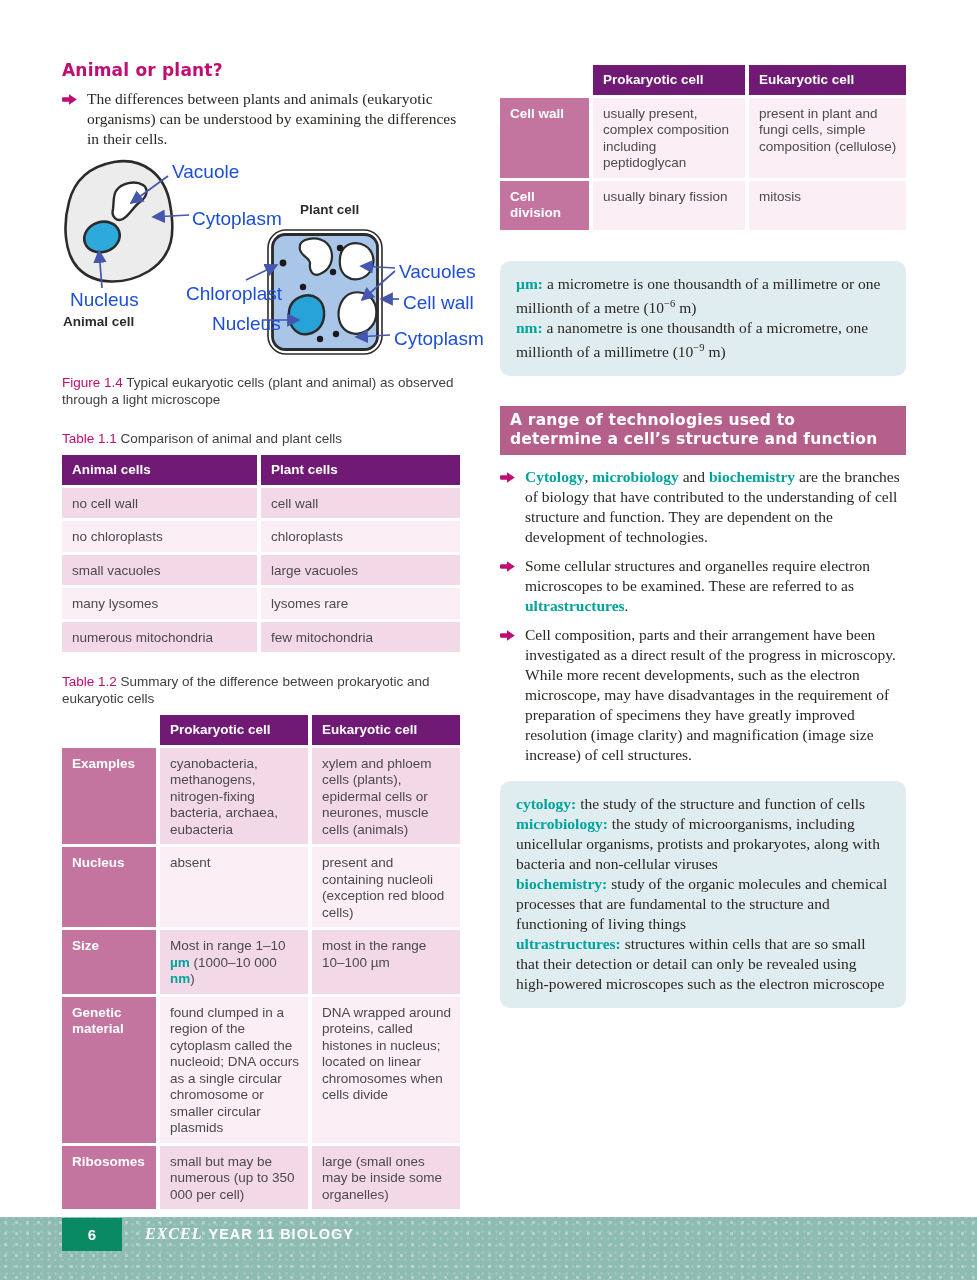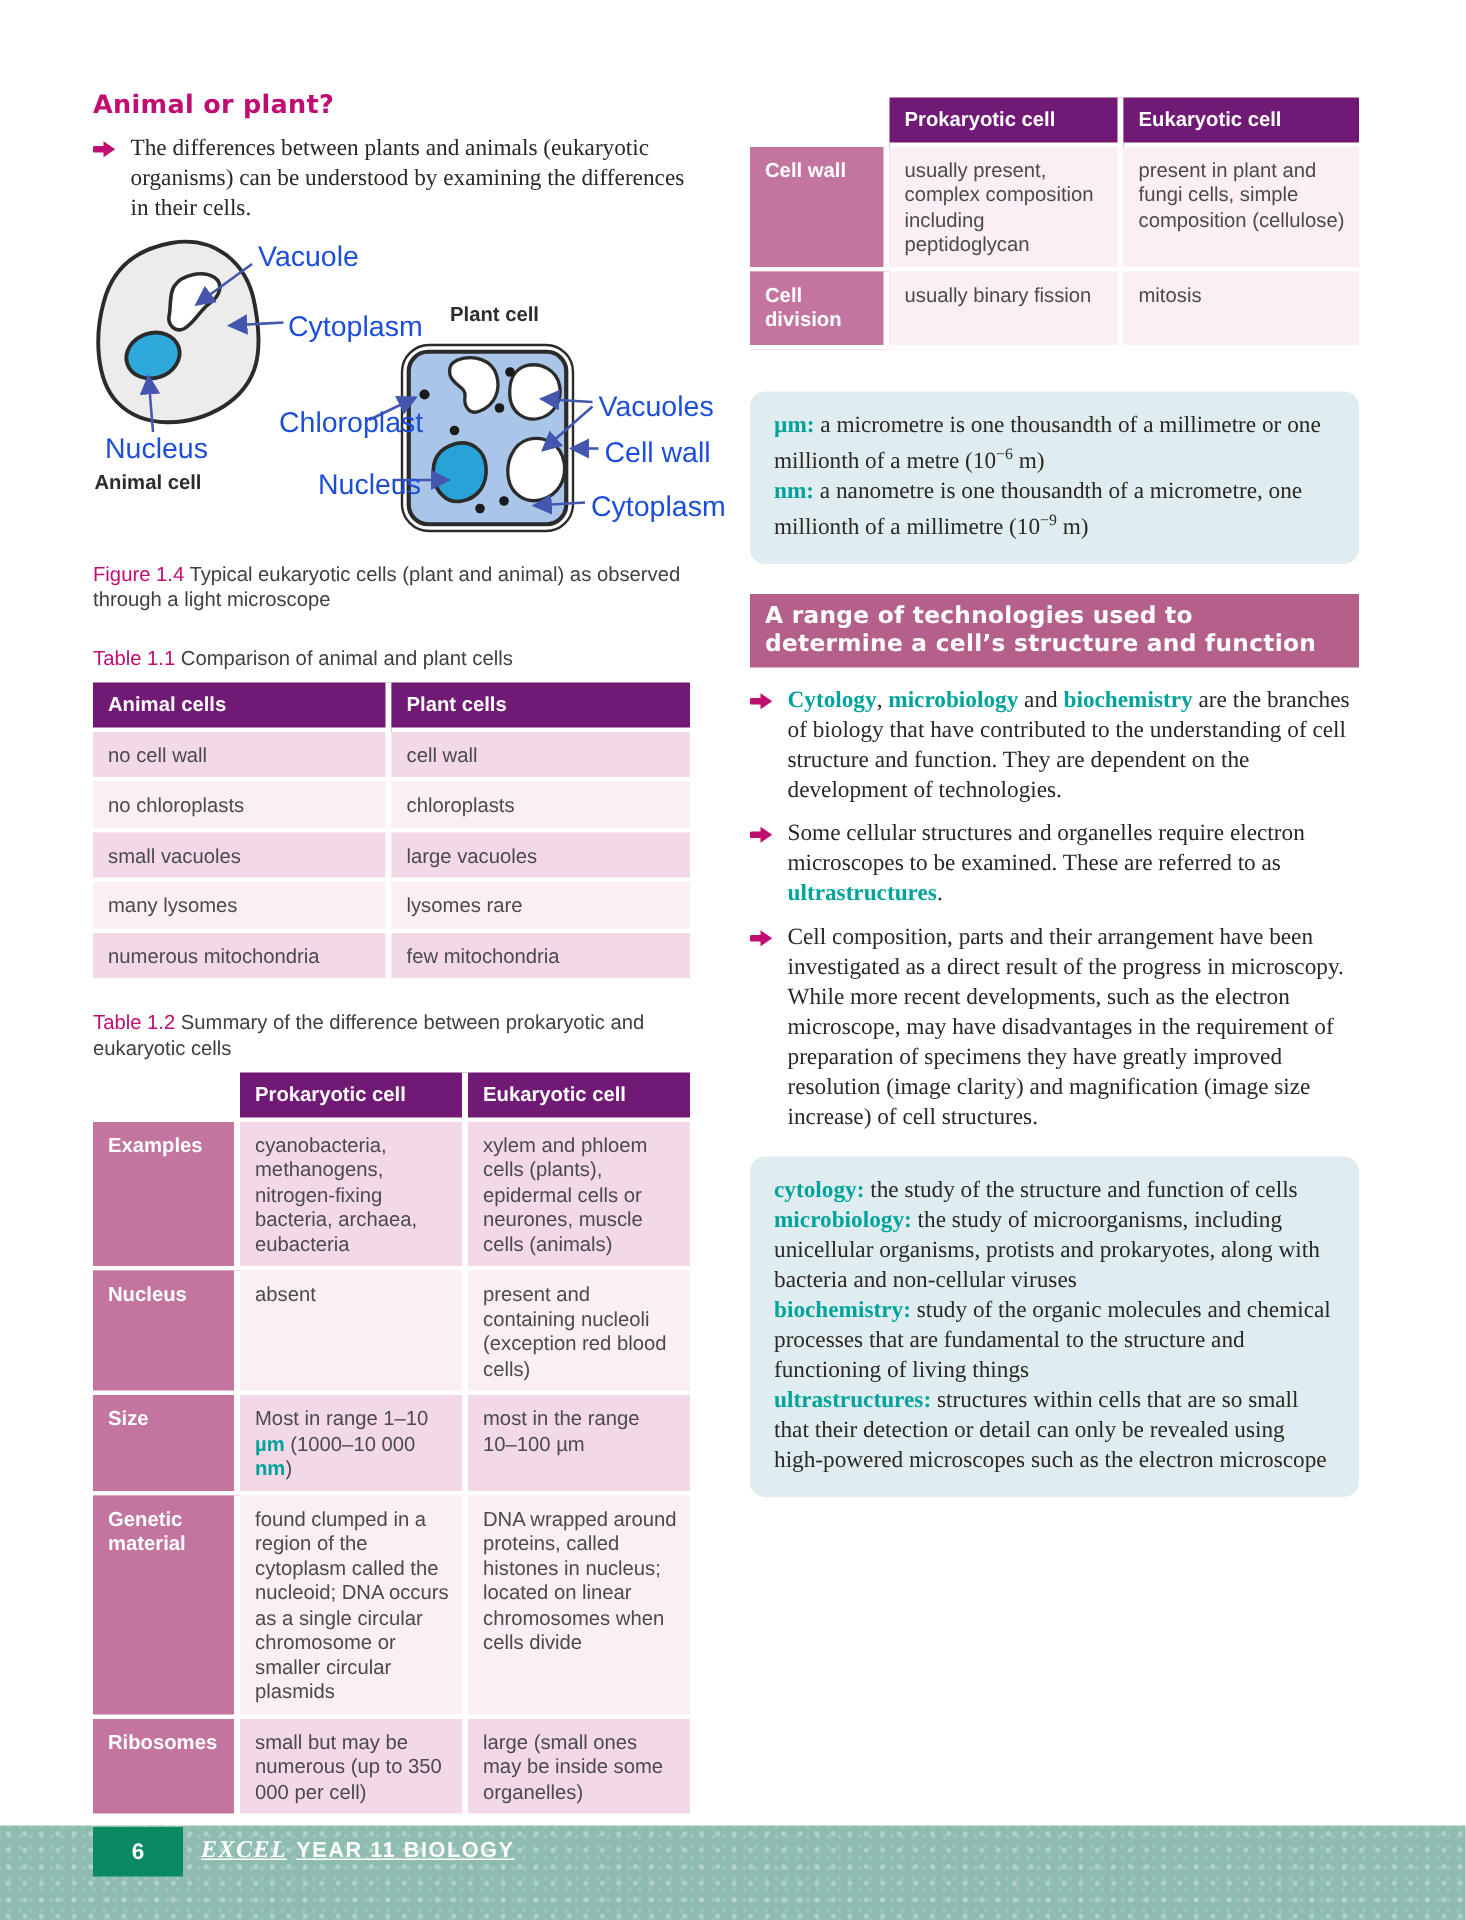--- a/index.html
+++ b/index.html
@@ -12,21 +12,21 @@
   .col-right { position:absolute; left:500px; top:65px; width:406px; }
 
   
   .sec-heading {
     font-family:"DejaVu Sans", sans-serif; font-weight:bold;
     font-size:17px; color:#c00d72; letter-spacing:.2px; margin-bottom:9px;
   }
   .banner {
     background:#b4608b; color:#fff; font-family:"DejaVu Sans", sans-serif;
     font-weight:bold; font-size:15.5px; line-height:19px;
-    padding:5px 14px 6px 10px; margin:20px 0 12px 0; letter-spacing:.2px;
+    padding:5px 14px 6px 10px; margin:30px 0 12px 0; letter-spacing:.2px;
   }
 
   
   .bullet { display:flex; gap:9px; margin-bottom:9px; }
   .bullet .barrow { flex:0 0 16px; margin-top:4px; }
   .bullet p {
     font-family:"Liberation Serif", serif; font-size:15.5px; line-height:20px;
     color:#2b2722;
   }
   .kw { color:#00a39b; font-weight:bold; }
@@ -76,21 +76,21 @@
       radial-gradient(circle, rgba(255,255,255,.30) 1.6px, transparent 1.9px),
       radial-gradient(circle, rgba(255,255,255,.16) 1.2px, transparent 1.5px);
     background-size:11px 11px, 7px 7px;
     background-position:0 0, 3px 4px;
   }
   .pagebox {
     position:absolute; left:62px; top:1px; width:60px; height:33px;
     background:#0a8a63; color:#fff; font-size:15px; font-weight:bold;
     display:flex; align-items:center; justify-content:center;
   }
-  .booktitle { position:absolute; left:134px; top:8px; color:#fff;text-decoration:underline; }
+  .booktitle { position:absolute; left:145px; top:8px; color:#fff; }
   .brand {
     font-family:"Liberation Serif", serif; font-style:italic; font-weight:bold;
     font-size:16px; letter-spacing:1px;
   }
   .series { font-size:14.5px; font-weight:bold; letter-spacing:1px; margin-left:6px; }
 </style>
 </head>
 <body>
 
 <div class="col-left">
@@ -138,21 +138,21 @@
       <line x1="333" y1="113" x2="300" y2="142" stroke="#4456ad" stroke-width="1.7" marker-end="url(#ah)"></line>
       <line x1="337" y1="141" x2="319" y2="141" stroke="#4456ad" stroke-width="1.7" marker-end="url(#ah)"></line>
       <line x1="200" y1="162" x2="237" y2="162" stroke="#4456ad" stroke-width="1.7" marker-end="url(#ah)"></line>
       <line x1="328" y1="177" x2="294" y2="179" stroke="#4456ad" stroke-width="1.7" marker-end="url(#ah)"></line>
     </svg>
     <span class="dlabel" style="left:110px; top:3px;">Vacuole</span>
     <span class="dlabel" style="left:130px; top:50px;">Cytoplasm</span>
     <span class="dlabel" style="left:8px;  top:131px;">Nucleus</span>
     <span class="dtitle" style="left:1px;  top:156px;">Animal cell</span>
     <span class="dtitle" style="left:238px; top:44px;">Plant cell</span>
-    <span class="dlabel" style="left:124px; top:114px;">Chloroplast</span>
+    <span class="dlabel" style="left:124px; top:125px;">Chloroplast</span>
     <span class="dlabel" style="left:337px; top:103px;">Vacuoles</span>
     <span class="dlabel" style="left:341px; top:134px;">Cell wall</span>
     <span class="dlabel" style="left:150px; top:155px;">Nucleus</span>
     <span class="dlabel" style="left:332px; top:170px;">Cytoplasm</span>
   </div>
 
   <p class="caption"><span class="cap-label">Figure 1.4</span><span> Typical eukaryotic cells (plant and animal) as observed through a light microscope</span></p>
 
   <p class="caption" style="margin-top:22px;"><span class="cap-label">Table 1.1</span><span> Comparison of animal and plant cells</span></p>
 

